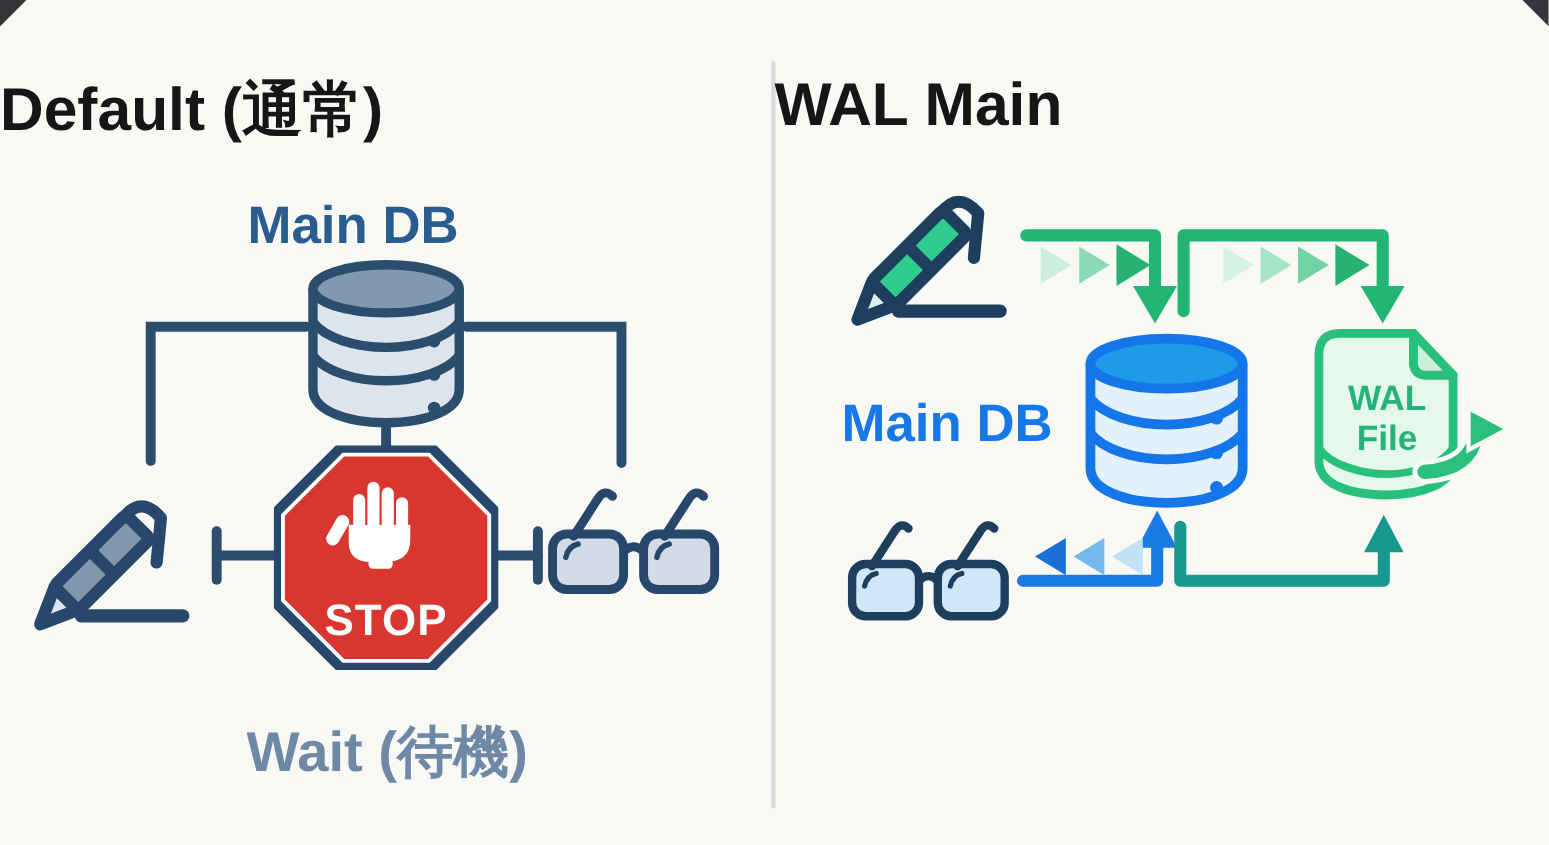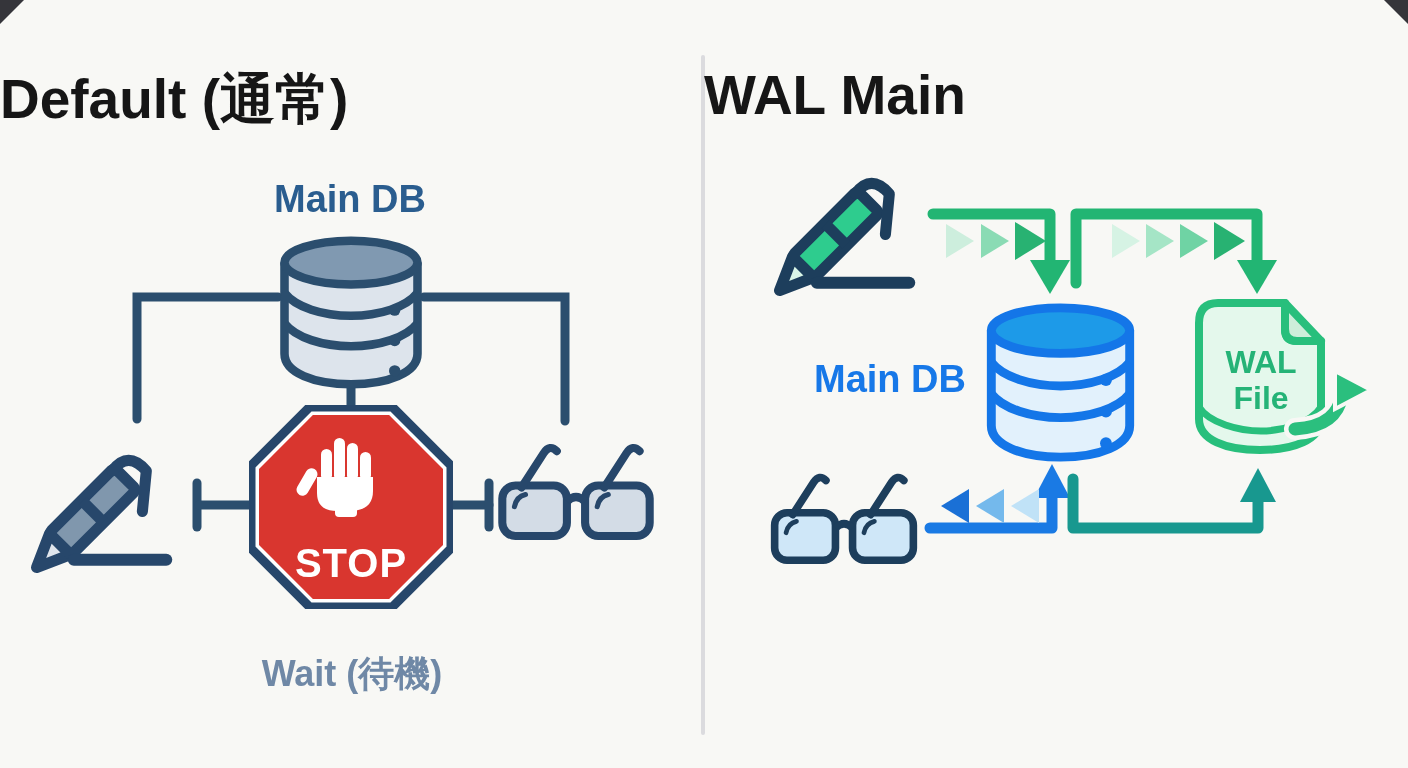--- a/index.html
+++ b/index.html
@@ -7,26 +7,26 @@
     width:1408px;height:768px;background:#f8f8f5;overflow:hidden;
     font-family:"Liberation Sans","DejaVu Sans",sans-serif;
   }
   .canvas{position:relative;width:1408px;height:768px;}
   .abs{position:absolute;}
   .title{
     top:46px;width:788px;text-align:left;
     font-size:55px;font-weight:bold;color:#161616;letter-spacing:0px;margin-top:17px;
   }
   .db-label{
-    width:250px;text-align:center;font-size:38px;font-weight:bold;
+    width:250px;font-size:48px;font-weight:bold;
   }
   .db-label.left{left:225px;top:178px;color:#2a5d8f;}
   .db-label.right{left:765px;top:358px;color:#1778e8;}
   .caption{
-    top:650px;width:704px;text-align:center;font-size:36px;font-weight:bold;
+    top:650px;width:704px;text-align:center;font-size:51px;font-weight:bold;
   }
   .caption.left{left:0;color:#6f88a6;}
   .caption.right{
     left:704px;
     background:linear-gradient(90deg,#1779e8 15%,#19a7b4 45%,#2acb86 80%);
     -webkit-background-clip:text;background-clip:text;color:transparent;
   }
   .divider{
     left:701px;top:55px;width:4px;height:680px;background:#dbdbde;border-radius:2px;
   }

